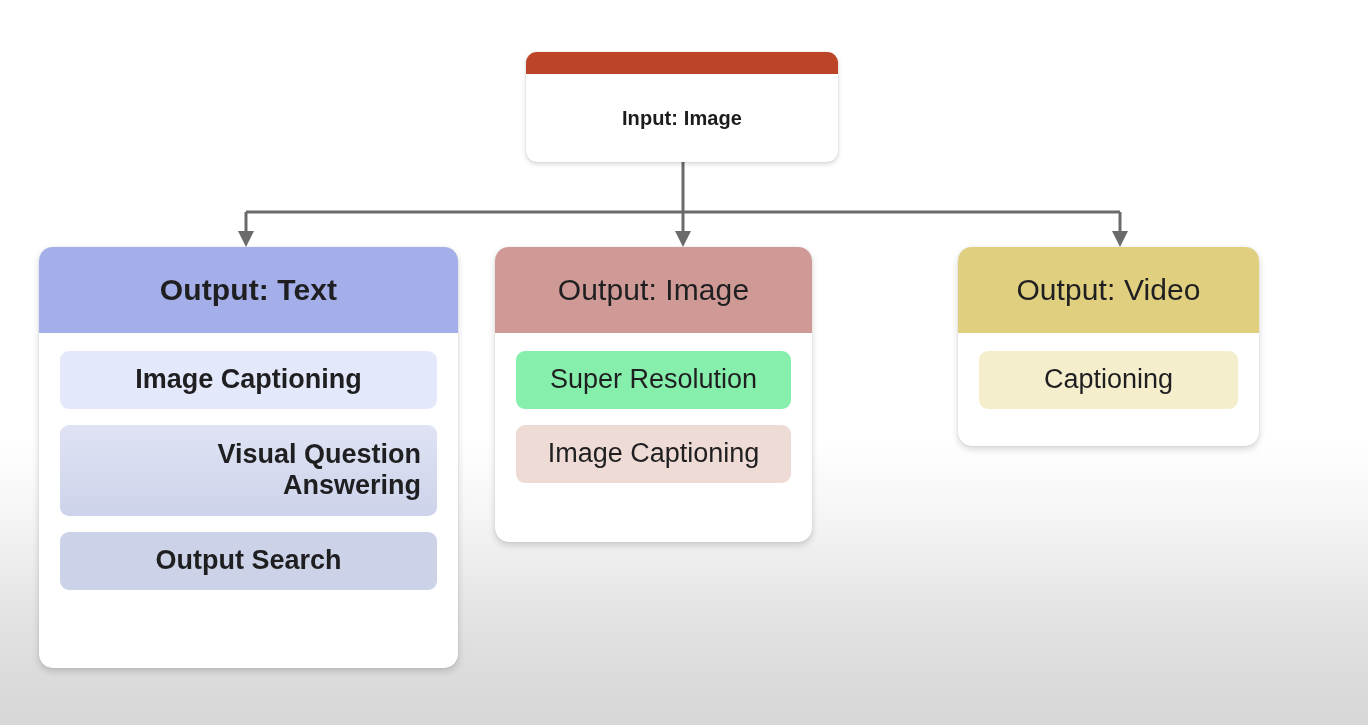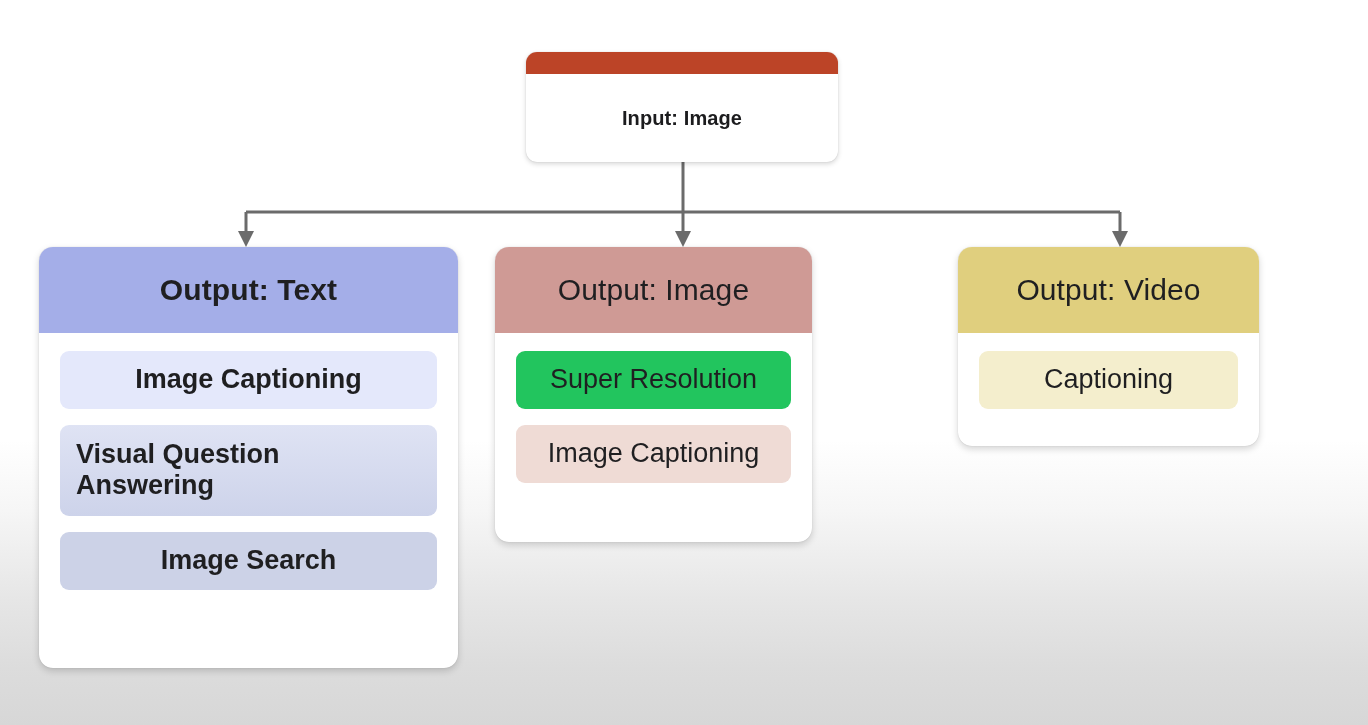--- a/index.html
+++ b/index.html
@@ -90,21 +90,21 @@
     padding: 18px 21px 22px 21px;
     display: flex;
     flex-direction: column;
     gap: 16px;
   }
   .chip {
     border-radius: 9px;
     display: flex;
     align-items: center;
     justify-content: center;
-    text-align: left;
+    text-align: right;
     font-size: 27px;
     line-height: 1.16;
     color: #1f1f21;
     padding: 12px 8px;
     min-height: 34px;
   }
   .chip.two-line {
     padding: 14px 16px;
   }
 
@@ -114,21 +114,21 @@
   #card-video  { left: 930px; top: 247px; width: 301px; height: 199px; margin-left: 28px; }
 
   
   #card-text .card-header { background: #a4aee8; }
   .chip-text-1 { background: #e4e8fb; }
   .chip-text-2 { background: linear-gradient(to bottom, #dfe3f4, #cdd3ea); }
   .chip-text-3 { background: #ccd2e7; }
 
   
   #card-image .card-header { background: #cf9a95; }
-  .chip-img-1 { background: #22c55e; }
+  .chip-img-1 { background: #86efac; }
   .chip-img-2 { background: #efdbd5; }
 
   
   #card-video .card-header { background: #e0cf7e; }
   .chip-vid-1 { background: #f4eecd; }
 </style>
 </head>
 <body>
 
 <div id="canvas">
@@ -153,21 +153,21 @@
   <div class="input-node">
     <div class="bar"></div>
     <div class="label">Input: Image</div>
   </div>
 
   <div class="card" id="card-text">
     <div class="card-header">Output: Text</div>
     <div class="card-body">
       <div class="chip chip-text-1">Image Captioning</div>
       <div class="chip chip-text-2 two-line">Visual Question Answering</div>
-      <div class="chip chip-text-3">Image Search</div>
+      <div class="chip chip-text-3">Output Search</div>
     </div>
   </div>
 
   <div class="card" id="card-image">
     <div class="card-header">Output: Image</div>
     <div class="card-body">
       <div class="chip chip-img-1">Super Resolution</div>
       <div class="chip chip-img-2">Image Captioning</div>
     </div>
   </div>

